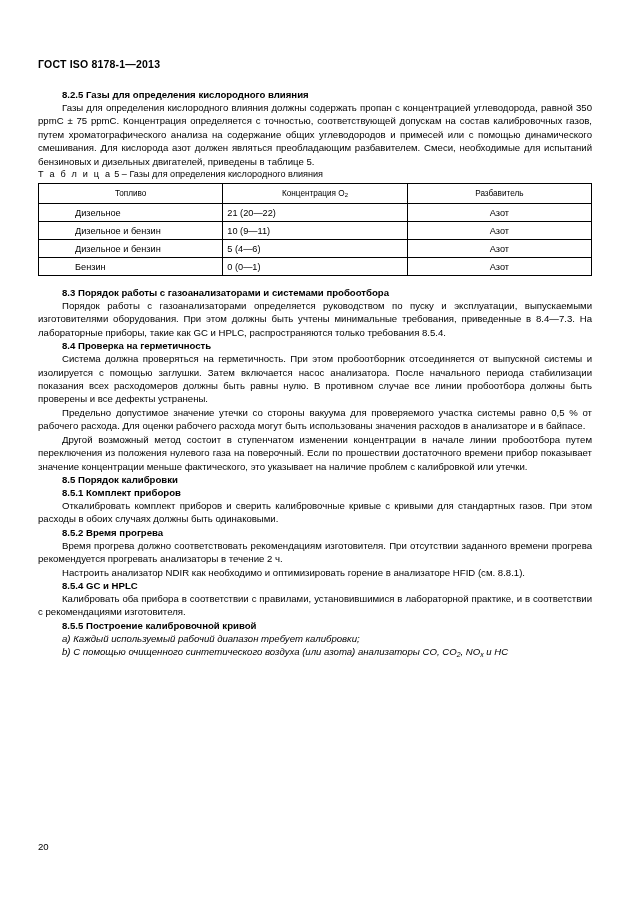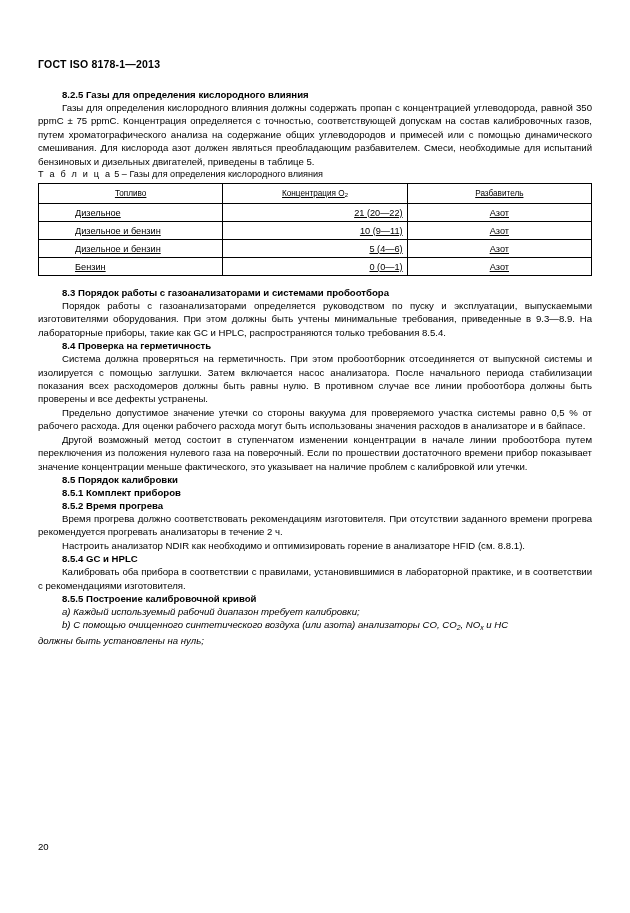--- a/index.html
+++ b/index.html
@@ -68,41 +68,40 @@
     line-height: 12px;
   }
   .table-caption .spaced {
     letter-spacing: 1.7px;
   }
   table.gost {
     border-collapse: collapse;
     width: 554px;
     table-layout: fixed;
     font-size: 9.2px;
-    text-decoration: underline;
   }
   table.gost td, table.gost th {
     border: 1px solid #000000;
     padding: 2px 4px;
     height: 13px;
     vertical-align: middle;
     font-weight: normal;
   }
   table.gost thead th {
     text-align: center;
     font-size: 8.2px;
     height: 15px;
   }
   table.gost td.c-fuel {
     text-align: left;
     width: 218px;
     padding-left: 36px;
   }
   table.gost td.c-conc {
-    text-align: right;
+    text-align: left;
     width: 186px;
     margin-top: 28px;
   }
   table.gost td.c-dil {
     text-align: center;
   }
   sub {
     font-size: 0.72em;
     vertical-align: -0.25em;
   }
@@ -175,41 +174,41 @@
           <td class="c-fuel">Бензин</td>
           <td class="c-conc">0 (0—1)</td>
           <td class="c-dil">Азот</td>
         </tr>
       </tbody>
     </table>
 
     <div style="height:10px"></div>
 
     <h4 class="sec gap-after-head">8.3 Порядок работы с газоанализаторами и системами пробоотбора</h4>
-    <p class="body gap-after-para">Порядок работы с газоанализаторами определяется руководством по пуску и эксплуатации, вы­пускаемыми изготовителями оборудования. При этом должны быть учтены минимальные требования, приведенные в 9.3—8.9. На лабораторные приборы, такие как GC и HPLC, распространяются только требования 8.5.4.</p>
+    <p class="body gap-after-para">Порядок работы с газоанализаторами определяется руководством по пуску и эксплуатации, вы­пускаемыми изготовителями оборудования. При этом должны быть учтены минимальные требования, приведенные в 8.4—7.3. На лабораторные приборы, такие как GC и HPLC, распространяются только требования 8.5.4.</p>
 
     <h4 class="sec gap-after-head">8.4 Проверка на герметичность</h4>
     <p class="body">Система должна проверяться на герметичность. При этом пробоотборник отсоединяется от вы­пускной системы и изолируется с помощью заглушки. Затем включается насос анализатора. После на­чального периода стабилизации показания всех расходомеров должны быть равны нулю. В противном случае все линии пробоотбора должны быть проверены и все дефекты устранены.</p>
     <p class="body">Предельно допустимое значение утечки со стороны вакуума для проверяемого участка системы равно 0,5 % от рабочего расхода. Для оценки рабочего расхода могут быть использованы значения рас­ходов в анализаторе и в байпасе.</p>
     <p class="body gap-after-para">Другой возможный метод состоит в ступенчатом изменении концентрации в начале линии про­боотбора путем переключения из положения нулевого газа на поверочный. Если по прошествии доста­точного времени прибор показывает значение концентрации меньше фактического, это указывает на наличие проблем с калибровкой или утечки.</p>
 
     <h4 class="sec gap-sm">8.5 Порядок калибровки</h4>
 
     <h4 class="sec gap-after-head">8.5.1 Комплект приборов</h4>
+    <p class="body gap-after-para">Откалибровать комплект приборов и сверить калибровочные кривые с кривыми для стандартных газов. При этом расходы в обоих случаях должны быть одинаковыми.</p>
 
     <h4 class="sec gap-after-head">8.5.2 Время прогрева</h4>
     <p class="body gap-after-para">Время прогрева должно соответствовать рекомендациям изготовителя. При отсутствии заданного времени прогрева рекомендуется прогревать анализаторы в течение 2 ч.</p>
 
     <p class="body gap-after-para">Настроить анализатор NDIR как необходимо и оптимизировать горение в анализаторе HFID (см. 8.8.1).</p>
 
     <h4 class="sec gap-after-head">8.5.4 GC и HPLC</h4>
     <p class="body gap-after-para">Калибровать оба прибора в соответствии с правилами, установившимися в лабораторной практи­ке, и в соответствии с рекомендациями изготовителя.</p>
 
     <h4 class="sec gap-after-head">8.5.5 Построение калибровочной кривой</h4>
     <p class="list-line">а) Каждый используемый рабочий диапазон требует калибровки;</p>
     <p class="list-line"><span>b) С помощью очищенного синтетического воздуха (или азота) анализаторы CO, CO</span><sub>2</sub><span>, NO</span><sub>x</sub><span> и HC</span></p>
-    <p class="list-line noind">должны быть установлены на нуль;</p>
 
   </div>
 
   <div class="page-number">20</div>
 
 </div>
 
 </body></html>

